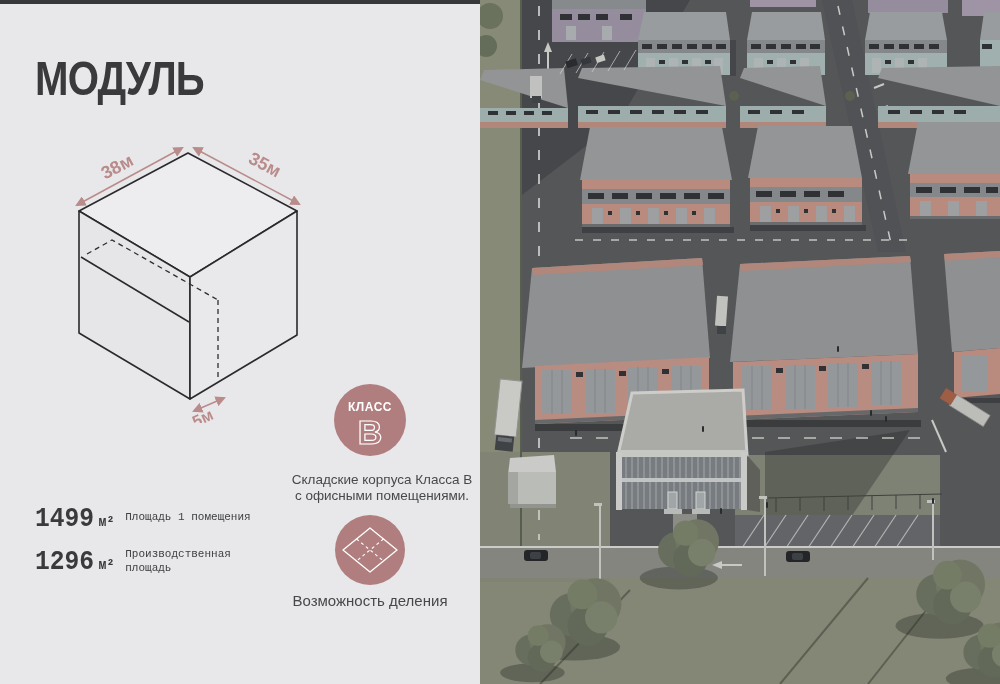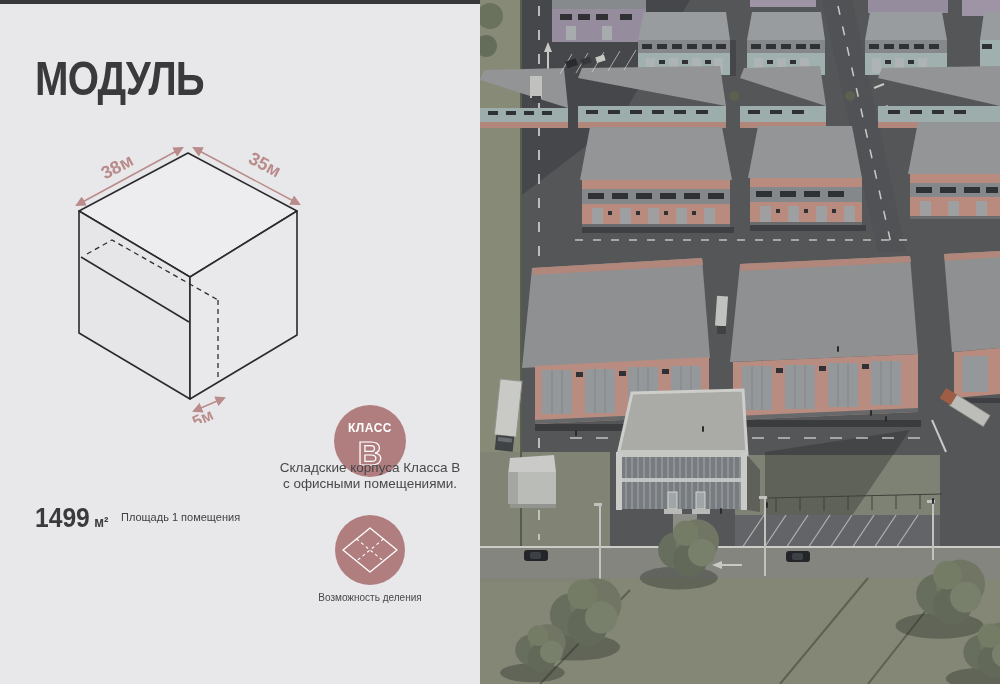--- a/index.html
+++ b/index.html
@@ -1,25 +1,25 @@
 <!DOCTYPE html>
 <html><head>
 <meta charset="utf-8">
 <style>
   html,body{margin:0;padding:0;background:#555;}
   .slide{position:relative;width:1000px;height:684px;overflow:hidden;background:#4d7c0f;font-family:"Liberation Sans",sans-serif;}
   .panel{position:absolute;left:0;top:0;width:480px;height:684px;background:#e8e8ea;}
   .topbar{position:absolute;left:0;top:0;width:480px;height:4px;background:#37383a;}
   .title{position:absolute;left:35px;top:50px;margin:0;font-size:49px;font-weight:bold;color:#3a3a3c;letter-spacing:-1px;transform:scaleX(.82);transform-origin:left center;white-space:nowrap;}
   .cube-wrap{position:absolute;left:40px;top:128px;width:280px;height:295px;}
-  .badge1{position:absolute;left:334px;top:405px;}
-  .cap1{position:absolute;left:275px;top:460px;width:190px;margin:0;text-align:center;font-size:13.5px;line-height:1.2;color:#47484a;}
+  .badge1{position:absolute;left:334px;top:384px;}
+  .cap1{position:absolute;left:275px;top:460px;width:190px;margin:12px;text-align:center;font-size:13.5px;line-height:1.2;color:#47484a;}
   .badge2{position:absolute;left:335px;top:515px;}
-  .cap2{position:absolute;left:285px;top:592px;width:170px;margin:0;text-align:center;font-size:10px;line-height:1.2;color:#47484a;}
-  .stats{position:absolute;left:35px;top:498px;width:280px;}
+  .cap2{position:absolute;left:285px;top:592px;width:170px;margin:0;text-align:center;font-size:15px;line-height:1.2;color:#47484a;}
+  .stats{position:absolute;left:35px;top:498px;width:280px;font-family:Liberation Mono, monospace;}
   .stat-row{display:flex;align-items:center;}
   .stat-row.r1{height:40px}.stat-row.r2{height:47px}.stat-row.r3{height:40px}
   .stat-val{flex:0 0 86px;white-space:nowrap;transform:scaleX(.88);transform-origin:left center;color:#3a3a3c;font-weight:bold;}
   .stat-num{font-size:28px;}
   .stat-unit{font-size:15px;margin-left:5px;}
   .stat-label{font-size:11px;line-height:1.25;color:#3f4042;}
   .render{position:absolute;left:480px;top:0;width:520px;height:684px;}
   svg text{font-family:"Liberation Sans",sans-serif;}
 </style>
 </head>
@@ -83,20 +83,24 @@
           <line x1="48.5" y1="24" x2="21.5" y2="46"></line>
         </g>
       </svg>
     </div>
     <p class="cap2">Возможность деления</p>
 
     <div class="stats">
       <div class="stat-row r1">
         <span class="stat-val"><span class="stat-num">1499</span><span class="stat-unit">м²</span></span>
         <span class="stat-label" style="width:150px">Площадь 1 помещения</span>
+      </div>
+      <div class="stat-row r2">
+        <span class="stat-val"><span class="stat-num">1296</span><span class="stat-unit">м²</span></span>
+        <span class="stat-label" style="width:125px">Производственная площадь</span>
       </div>
     </div>
   </section>
 
   <section class="render">
     <svg width="520" height="684" viewBox="0 0 520 684">
       <defs>
         <g id="tree">
           <ellipse cx="-8" cy="26" rx="34" ry="10" fill="rgba(30,33,28,0.35)"></ellipse>
           <circle cx="-10" cy="2" r="16" fill="#6b7260"></circle>

